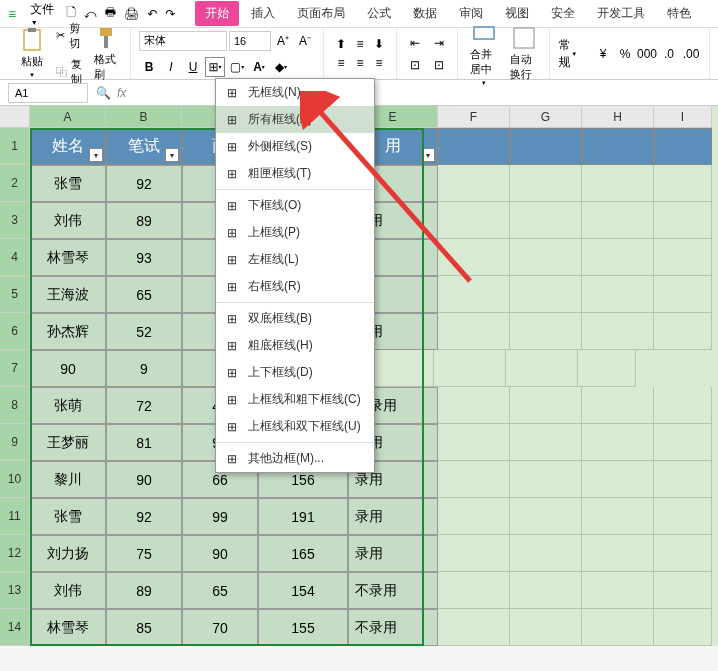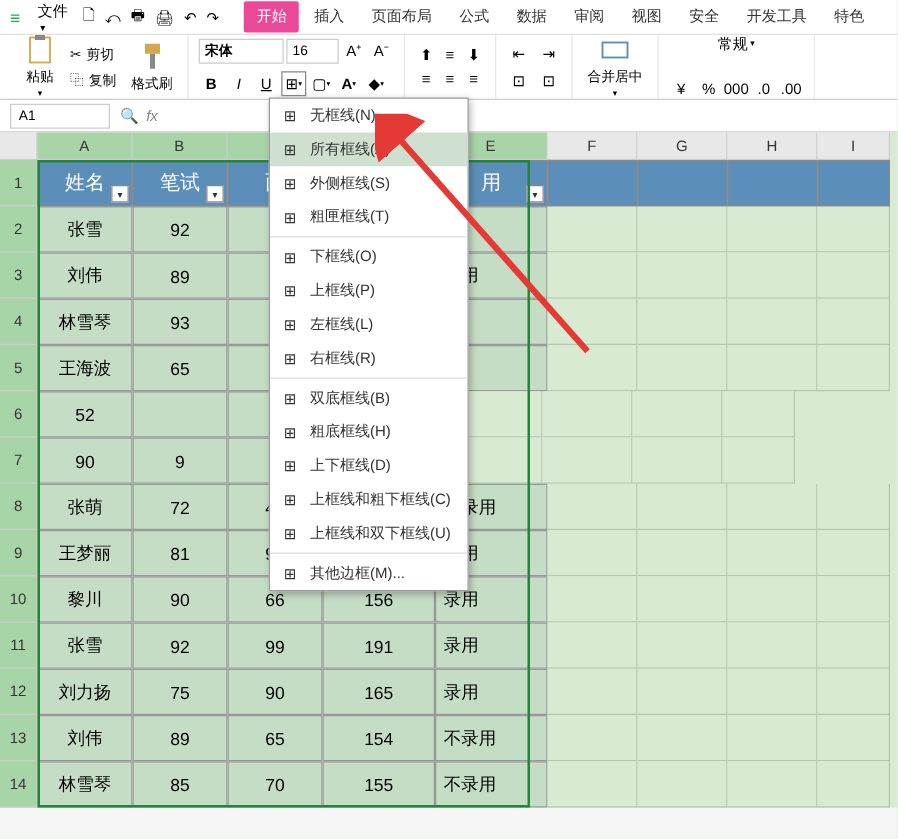--- a/index.html
+++ b/index.html
@@ -10,21 +10,21 @@
     .menu-bar .toolbar-icons { display: flex; gap: 8px; align-items: center; }
     .menu-bar .tabs { display: flex; margin-left: 20px; gap: 2px; align-items: center; }
     .menu-bar .tab { padding: 4px 10px; color: #333; }
     .menu-bar .tab.active { background: #ec4899; color: #fff; border-radius: 2px; }
     
     .ribbon { background: #fff; height: 52px; border-bottom: 1px solid #ccc; display: flex; align-items: center; padding: 0 8px; }
     .ribbon-group { display: flex; align-items: center; gap: 4px; padding: 0 8px; border-right: 1px solid #e8e8e8; height: 100%; }
     .ribbon-btn { display: flex; flex-direction: column; align-items: center; justify-content: center; padding: 2px 4px; font-size: 11px; gap: 2px; }
     .ribbon-btn-h { display: flex; align-items: center; gap: 4px; padding: 2px 4px; font-size: 11px; }
     .ribbon-icon-lg { width: 24px; height: 24px; }
-    .font-select { border: 1px solid #ccc; height: 20px; padding: 0 4px; font-size: 11px; width: 68px; font-weight: bold; }
+    .font-select { border: 1px solid #ccc; height: 20px; padding: 0 4px; font-size: 11px; width: 88px; }
     .size-select { border: 1px solid #ccc; height: 20px; padding: 0 4px; font-size: 11px; width: 42px; }
     .fmt-btns { display: flex; gap: 2px; margin-top: 2px; }
     .fmt-btn { width: 20px; height: 20px; display: flex; align-items: center; justify-content: center; border: 1px solid transparent; }
     .align-grid { display: grid; grid-template-columns: repeat(3, 18px); gap: 1px; }
     .align-btn { width: 18px; height: 18px; display: flex; align-items: center; justify-content: center; }
     
     .formula-bar { background: #fff; height: 26px; display: flex; align-items: center; border-bottom: 1px solid #ccc; padding: 0 8px; gap: 8px; }
     .cell-ref { border: 1px solid #ccc; width: 80px; height: 20px; padding: 0 6px; font-size: 11px; display: flex; align-items: center; background: #fff; }
     .fx-icons { display: flex; gap: 6px; align-items: center; color: #888; }
     
@@ -170,23 +170,29 @@
   </div>
 
   <div class="ribbon-group">
     <div class="ribbon-btn">
       <svg class="ribbon-icon-lg">
           <rect x="2" y="6" width="20" height="12" fill="none" stroke="#5b8fb9" stroke-width="1.5"></rect>
         </svg>
       <span>合并居中</span>
         <span style="font-size:7px;">▾</span>
     </div>
-  </div>
-
-  <div class="ribbon-group" style="flex-direction:column;gap:17px;justify-content:center;">
+    <div class="ribbon-btn">
+      <svg class="ribbon-icon-lg">
+          <rect x="2" y="2" width="20" height="20" fill="none" stroke="#888" stroke-width="1"></rect>
+        </svg>
+      <span>自动换行</span>
+    </div>
+  </div>
+
+  <div class="ribbon-group" style="flex-direction:row;gap:17px;justify-content:center;">
     <div style="display:flex;align-items:center;gap:2px;">
       <span>常规</span>
         <span style="font-size:7px;">▾</span>
     </div>
     <div style="display:flex;gap:2px;">
       <span class="fmt-btn">¥</span>
       <span class="fmt-btn">%</span>
       <span class="fmt-btn">000</span>
       <span class="fmt-btn">.0</span>
       <span class="fmt-btn">.00</span>
@@ -274,20 +280,21 @@
         <div class="cell data-cell col-c">9</div>
         <div class="cell data-cell col-d"></div>
         <div class="cell data-cell col-e text">用</div>
         <div class="cell col-f"></div>
         <div class="cell col-g"></div>
         <div class="cell col-h"></div>
         <div class="cell col-i"></div>
       </div>
       <div class="row">
         <div class="row-header selected">6</div>
+        <div class="cell data-cell col-a name">孙杰辉</div>
         <div class="cell data-cell col-b">52</div>
         <div class="cell data-cell col-c"></div>
         <div class="cell data-cell col-d"></div>
         <div class="cell data-cell col-e text">录用</div>
         <div class="cell col-f"></div>
         <div class="cell col-g"></div>
         <div class="cell col-h"></div>
         <div class="cell col-i"></div>
       </div>
       <div class="row">

